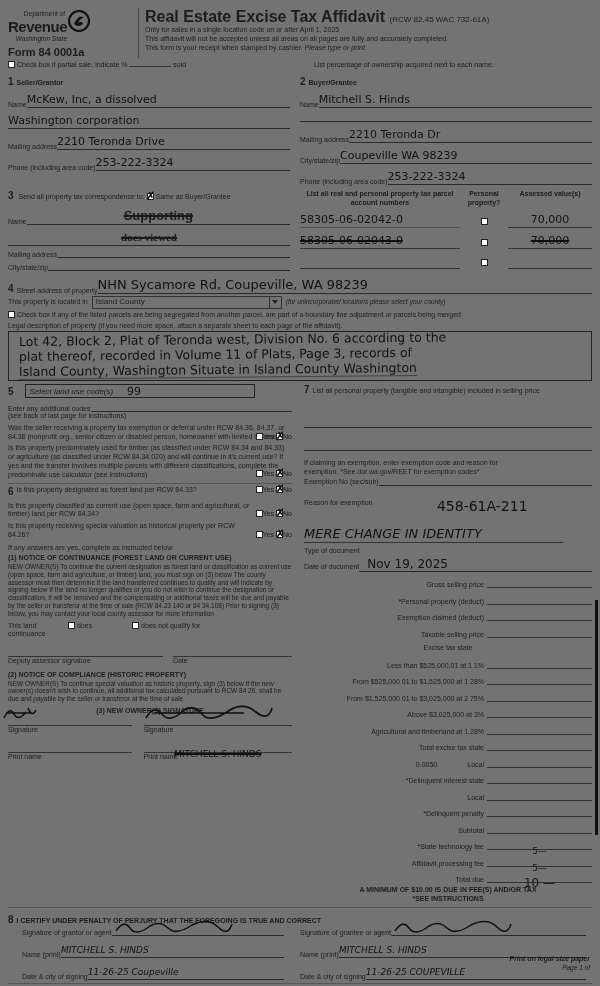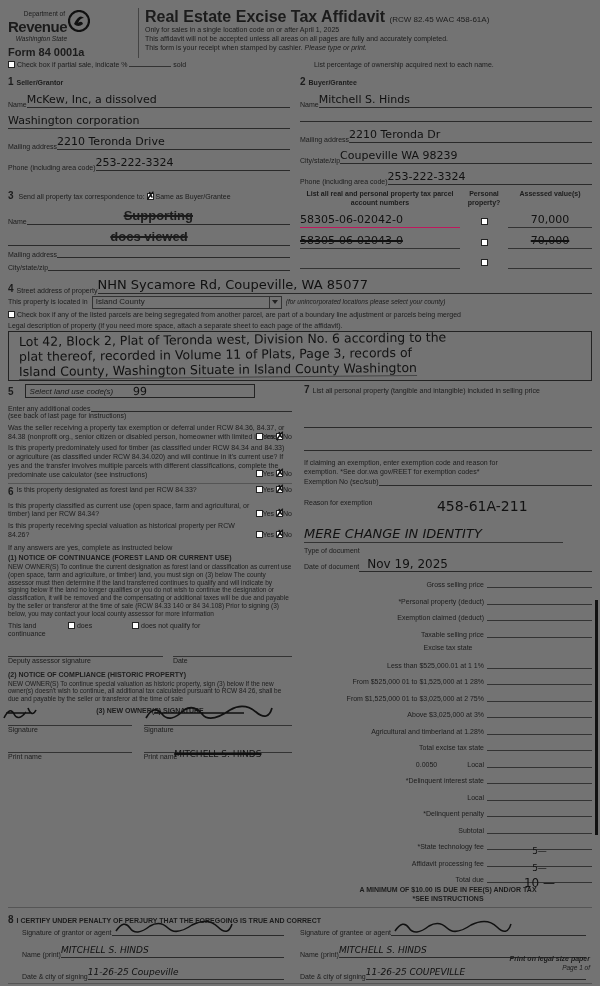--- a/index.html
+++ b/index.html
@@ -46,21 +46,21 @@
             <path d="M6 14 Q11 3 16 8 Q12 8 10 13 Q14 10 15 14 Q10 18 6 14 Z" fill="#111"></path>
           </svg>
         </span>
       </div>
       <div class="b" style="font-size:11px; margin-top:3px;">Form 84 0001a</div>
     </div>
     <div style="width:1px; background:#444; margin:2px 6px 0 0;"></div>
     <div style="flex:1; padding-top:2px;">
       <div>
         <span class="b" style="font-size:16px;">Real Estate Excise Tax Affidavit</span>
-        <span style="font-size:8px;">(RCW 82.45 WAC 458-61A)</span>
+        <span style="font-size:8px;">(RCW 82.45 WAC 732-61A)</span>
       </div>
       <div class="fs7">Only for sales in a single location code on or after April 1, 2025</div>
       <div class="fs7">This affidavit will not be accepted unless all areas on all pages are fully and accurately completed.</div>
       <div class="fs7">
         <span>This form is your receipt when stamped by cashier. </span><span class="i">Please type or print.</span>
       </div>
     </div>
   </div>
 
   <div class="row fs7" style="margin:3px 0 2px 0;">
@@ -127,21 +127,21 @@
         <span>Same as Buyer/Grantee</span>
       </div>
       <div class="row" style="align-items:flex-end; margin-top:3px;">
         <span class="flabel">Name</span>
         <span class="line" style="text-align:center;">
           <span class="b strike" style="font-size:13px;">Supporting</span>
         </span>
       </div>
       <div class="row" style="align-items:flex-end; margin-top:2px;">
         <span class="line" style="text-align:center;">
-          <span class="b strike" style="font-size:13px;">docs viewed</span>
+          <span class="b strike" style="font-size:11px;font-family:Liberation Serif, serif;">docs viewed</span>
         </span>
       </div>
       <div class="row" style="align-items:flex-end; margin-top:3px;">
         <span class="flabel">Mailing address</span>
         <span class="line"></span>
       </div>
       <div class="row" style="align-items:flex-end; margin-top:4px;">
         <span class="flabel">City/state/zip</span>
         <span class="line"></span>
       </div>
@@ -167,21 +167,21 @@
         <div style="width:48px; text-align:center;"><span class="cb"></span></div>
         <div style="flex:1; border-bottom:1px solid #333; height:12px;"></div>
       </div>
     </div>
   </div>
 
   <div style="margin-top:4px;">
     <div class="row" style="align-items:flex-end;">
       <span class="secnum">4</span>
       <span class="flabel">Street address of property</span>
-      <span class="line"><span class="hw" style="font-size:13px;">NHN Sycamore Rd, Coupeville, WA 85077</span></span>
+      <span class="line"><span class="hw" style="font-size:13px;">NHN Sycamore Rd, Coupeville, WA 98239</span></span>
     </div>
     <div class="row fs7" style="align-items:center; margin-top:2px;">
       <span>This property is located in</span>
       <span style="display:inline-flex; align-items:center; border:1px solid #333; width:190px; height:13px; margin-left:4px; padding-left:3px; justify-content:space-between;">
         <span style="font-size:8px;">Island County</span>
         <span style="width:12px; height:11px; border-left:1px solid #333; display:inline-flex; align-items:center; justify-content:center;">
           <span style="width:0; height:0; border-left:3px solid transparent; border-right:3px solid transparent; border-top:4px solid #222;"></span>
         </span>
       </span>
       <span class="fs65 i" style="margin-left:4px;">(for unincorporated locations please select your county)</span>
@@ -198,21 +198,21 @@
     </div>
   </div>
 
   <div class="cols" style="margin-top:3px;">
 
     <div class="c50" style="padding-right:8px;">
       <div class="row" style="align-items:center;">
         <span class="secnum">5</span>
         <span style="display:inline-flex; border:1px solid #222; width:230px; height:14px; align-items:center; padding-left:4px; margin-left:8px;">
           <span style="font-size:8px;font-style:italic;">Select land use code(s)</span>
-          <span class="hw hw-sm" style="margin-left:20px; font-size:11px;">99</span>
+          <span class="hw hw-sm" style="margin-left:14px; font-size:11px;">99</span>
         </span>
       </div>
       <div class="row" style="align-items:flex-end; margin-top:5px;">
         <span class="flabel">Enter any additional codes</span>
         <span class="line"></span>
       </div>
       <div class="fs7">(see back of last page for instructions)</div>
       <div class="row" style="margin-top:3px;">
         <span class="fs7" style="flex:1;">Was the seller receiving a property tax exemption or deferral under RCW 84.36, 84.37, or 84.38 (nonprofit org., senior citizen or disabled person, homeowner with limited income)?</span>
       </div>

